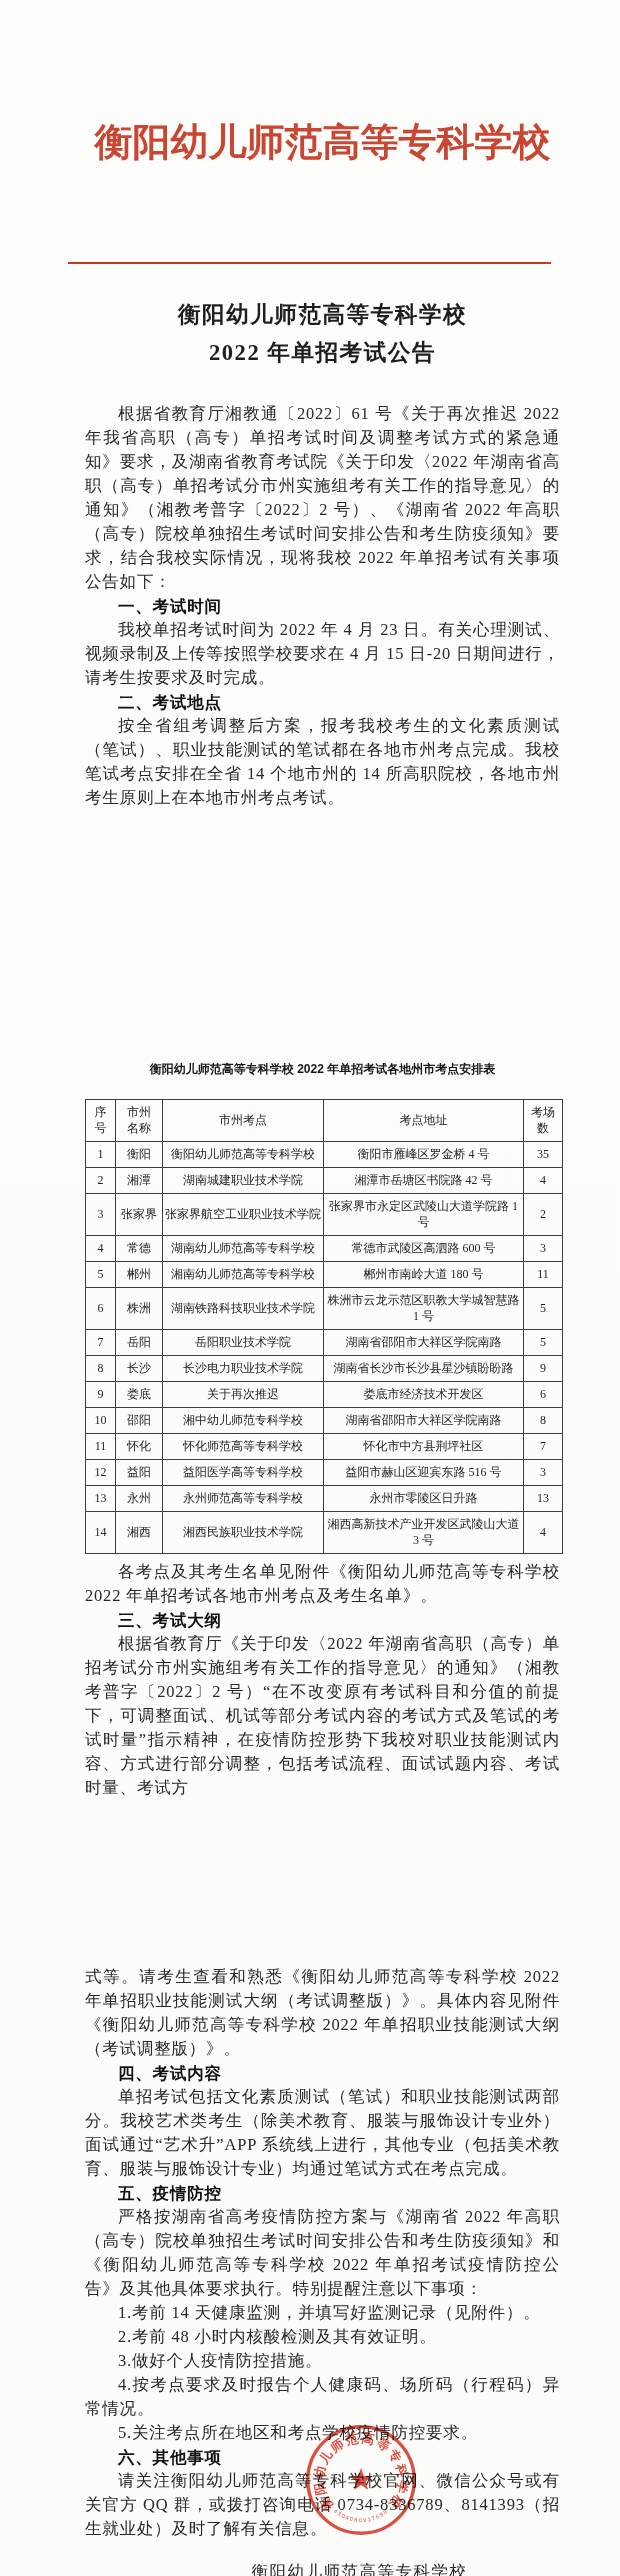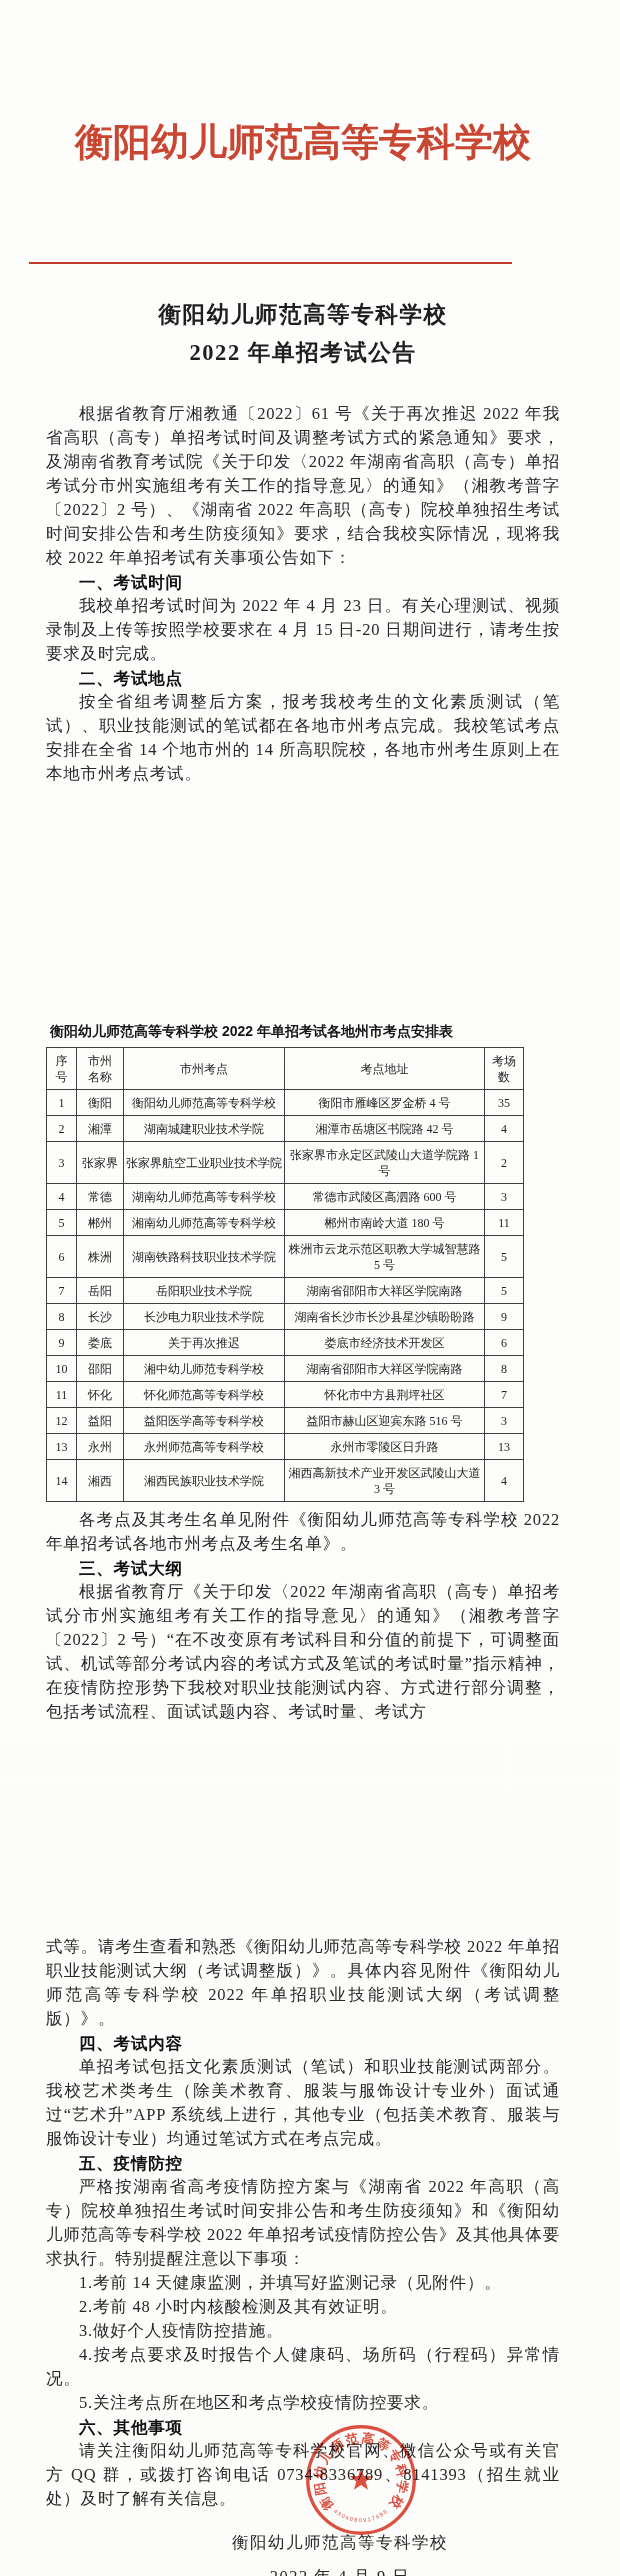--- a/index.html
+++ b/index.html
@@ -1,20 +1,20 @@
 <!DOCTYPE html>
 <html style="font-size:12px"><head>
 <meta charset="utf-8">
 <style>
   html,body{margin:0;padding:0;background:#ffffff;}
   .page{
     position:relative;
     width:621px;height:2576px;
     box-sizing:border-box;
-    padding:111px 61px 0 46px;
+    padding:111px 61px 0 85px;
     background:linear-gradient(180deg,#fdfdfc 0%,#fcfcfa 100%);
     font-family:"Liberation Serif", serif;
     color:#282828;
     overflow:hidden;
   }
   .masthead{
     margin:0;text-align:center;
     font-size:38px;line-height:63px;font-weight:bold;
     color:#c94632;letter-spacing:0px;
   }
@@ -22,33 +22,33 @@
     margin-top:88px;margin-left:-17.3px;
     width:483px;height:2.3px;background:#c23a28;
   }
   .doc-title{
     margin-top:32px;text-align:center;
     font-size:22.6px;line-height:38px;font-weight:bold;
     letter-spacing:1.5px;color:#1e1e1e;
   }
   .bodytext p, .bodytext h3{margin:0;font-size:16.5px;line-height:24px;letter-spacing:0.8px;}
   .para{text-indent:2em;text-align:justify;}
-  .para.noindent{text-indent:0;margin-top:46px;}
+  .para.noindent{text-indent:0;}
   .sec-heading{
     font-family:"Liberation Sans", sans-serif;
     font-weight:bold;font-size:16.5px;line-height:24px;
     text-indent:2em;color:#111;
   }
   .intro{margin-top:30px !important;}
   .spacer1{height:230px;}
   .spacer2{height:165px;}
   .table-title{
-    margin:4px;text-align:left;
+    margin:18px;text-align:center;
     font-family:"Liberation Sans", sans-serif;
-    font-size:14px;line-height:22.6px;font-weight:bold;color:#161616;
+    font-size:12px;line-height:22.6px;font-weight:bold;color:#161616;
   }
   table.sites{
     margin-top:4.5px;border-collapse:collapse;table-layout:fixed;
     width:477px;font-size:12px;line-height:16px;color:#242424;
   }
   table.sites th, table.sites td{
     border:0.8px solid #3f3f3f;text-align:center;vertical-align:middle;
     padding:4.5px 1.5px;font-weight:normal;letter-spacing:0;
   }
   table.sites th{white-space:pre-line;padding:4.5px 0.8px;}
@@ -143,21 +143,21 @@
             <td>5</td>
             <td>郴州</td>
             <td>湘南幼儿师范高等专科学校</td>
             <td>郴州市南岭大道 180 号</td>
             <td>11</td>
           </tr>
           <tr>
             <td>6</td>
             <td>株洲</td>
             <td>湖南铁路科技职业技术学院</td>
-            <td>株洲市云龙示范区职教大学城智慧路 5 号</td>
+            <td>株洲市云龙示范区职教大学城智慧路 1 号</td>
             <td>5</td>
           </tr>
           <tr>
             <td>7</td>
             <td>岳阳</td>
             <td>岳阳职业技术学院</td>
             <td>湖南省邵阳市大祥区学院南路</td>
             <td>5</td>
           </tr>
           <tr>

